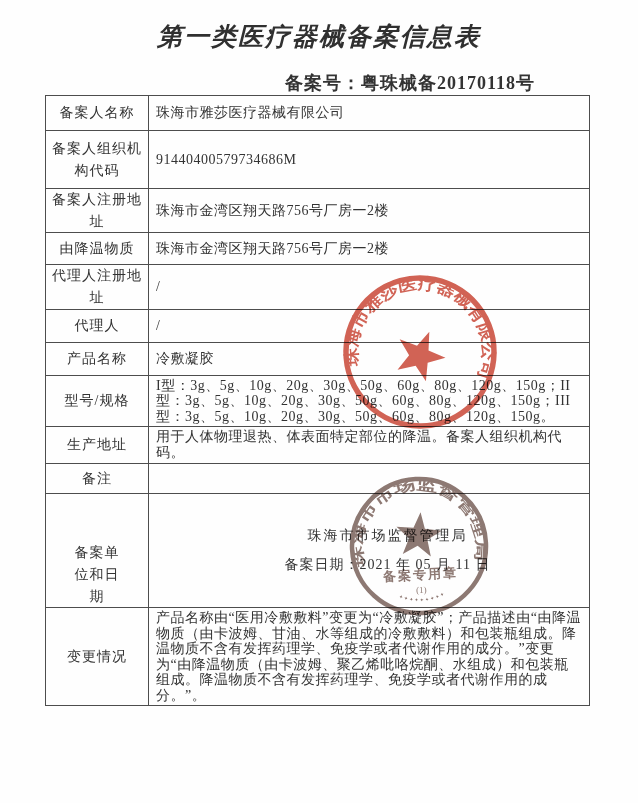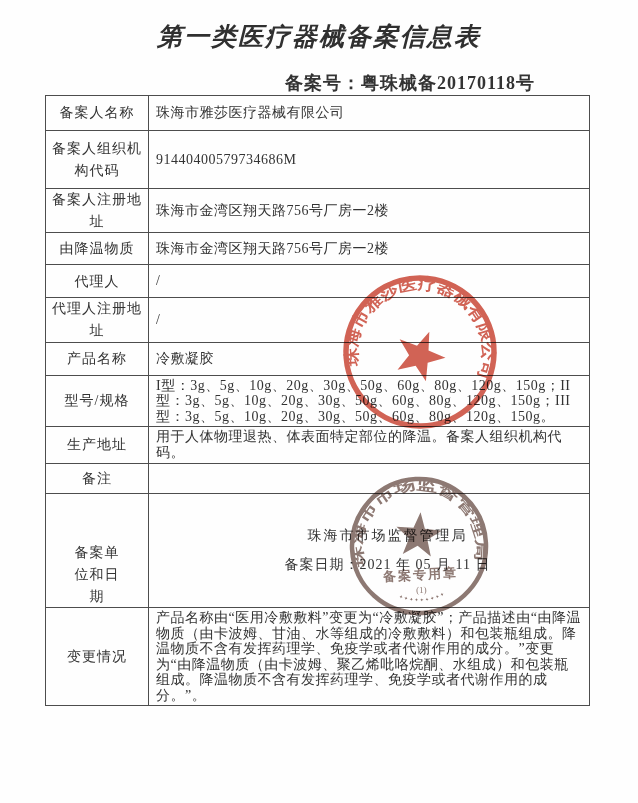--- a/index.html
+++ b/index.html
@@ -95,26 +95,26 @@
       <td class="val"><span>91440400579734686M</span></td>
     </tr>
     <tr style="height:37px">
       <td class="lbl"><span>备案人注册地址</span></td>
       <td class="val"><span>珠海市金湾区翔天路756号厂房一2楼</span></td>
     </tr>
     <tr style="height:32px">
       <td class="lbl"><span>由降温物质</span></td>
       <td class="val"><span>珠海市金湾区翔天路756号厂房一2楼</span></td>
     </tr>
+    <tr style="height:35px">
+      <td class="lbl"><span>代理人注册地址</span></td>
+      <td class="val"><span>/</span></td>
+    </tr>
     <tr style="height:33px">
       <td class="lbl"><span>代理人</span></td>
-      <td class="val"><span>/</span></td>
-    </tr>
-    <tr style="height:35px">
-      <td class="lbl"><span>代理人注册地址</span></td>
       <td class="val"><span>/</span></td>
     </tr>
     <tr style="height:33px">
       <td class="lbl"><span>产品名称</span></td>
       <td class="val"><span>冷敷凝胶</span></td>
     </tr>
     <tr style="height:48px">
       <td class="lbl"><span>型号/规格</span></td>
       <td class="val" style="line-height:15.5px"><span>I型：3g、5g、10g、20g、30g、50g、60g、80g、120g、150g；II型：3g、5g、10g、20g、30g、50g、60g、80g、120g、150g；III型：3g、5g、10g、20g、30g、50g、60g、80g、120g、150g。</span></td>
     </tr>

